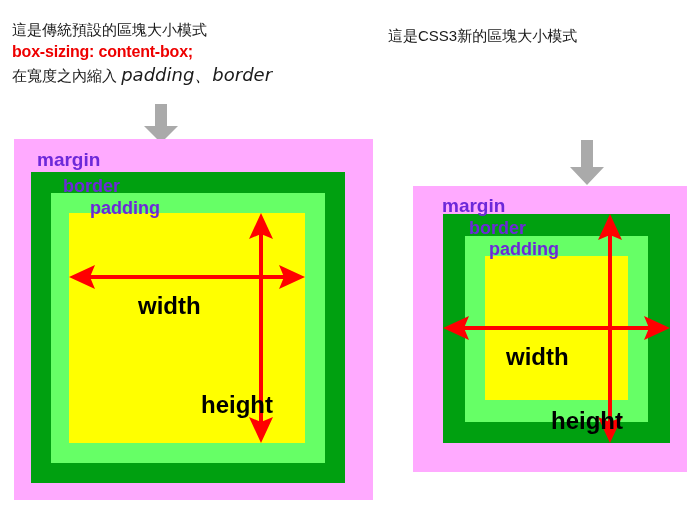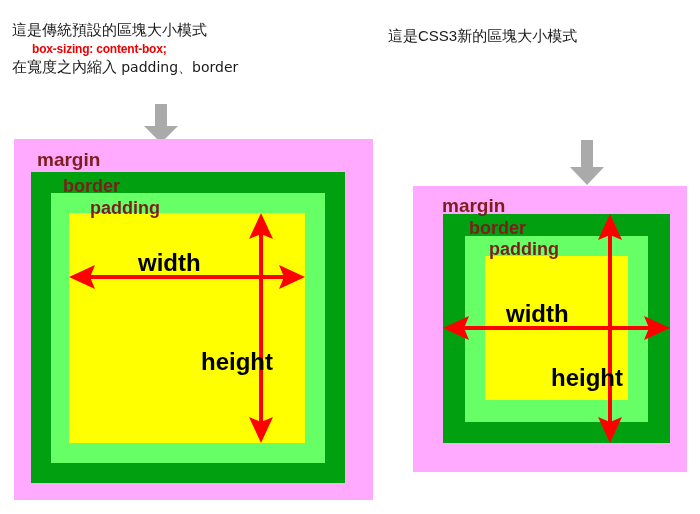--- a/index.html
+++ b/index.html
@@ -28,35 +28,35 @@
     color: #000000;
     line-height: 1.38;
     white-space: nowrap;
   }
   .caption .line1 {
     font-size: 15px;
     font-weight: 400;
     color: #1a1a1a;
   }
   .caption .line2 {
-    font-size: 12px;
+    font-size: 16px;
     font-weight: bold;
     color: #ee0000;
     letter-spacing: -0.2px;
-    margin-left: 20px;
   }
   .caption .line3 {
     font-size: 15px;
     font-weight: 400;
     color: #1a1a1a;
   }
   .caption .line3 .mono {
     font-family: "DejaVu Sans", sans-serif;
     font-weight: 400;
-    font-size: 14px;
+    font-size: 18px;
+    font-style: italic;
   }
 
   #caption-left  { left: 12px;  top: 20px; }
   #caption-right { left: 388px; top: 26px; }
 
   
   .gray-arrow { position: absolute; }
 
   
   .margin-box {
@@ -73,32 +73,33 @@
   }
   .content-box {
     position: absolute;
     background: #ffff00;
   }
 
   .boxlabel {
     position: absolute;
     font-family: "Liberation Sans", sans-serif;
     font-weight: bold;
-    color: #7f1d1d;
+    color: #6d28d9;
     white-space: nowrap;
     line-height: 1;
   }
 
   .dimlabel {
     position: absolute;
     font-family: "Liberation Sans", sans-serif;
     font-weight: bold;
     color: #000000;
     white-space: nowrap;
     line-height: 1;
+    margin-top: 43px;
   }
 
   .arrow-svg { position: absolute; overflow: visible; }
 </style>
 </head>
 <body>
 
 <div class="stage">
 
   <div class="caption" id="caption-left">

